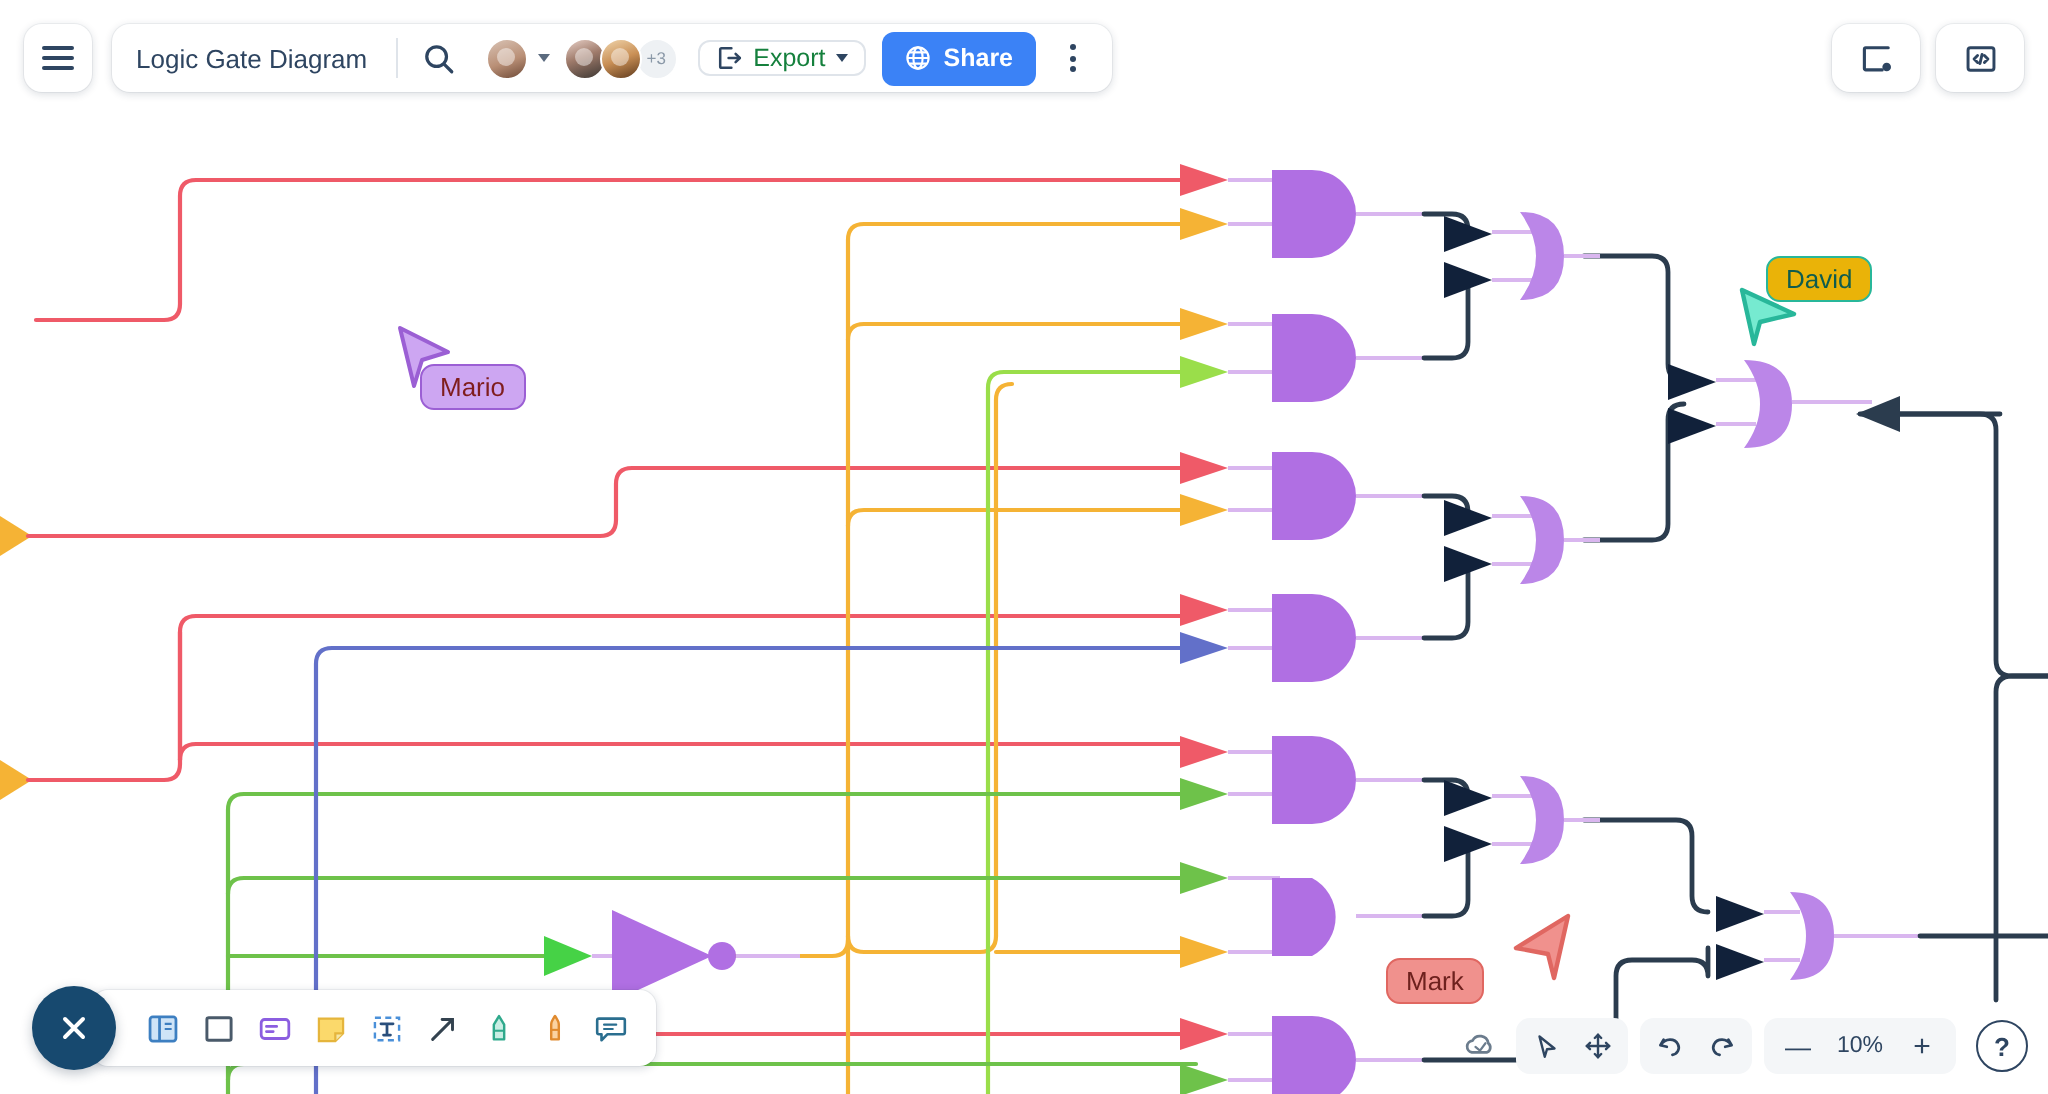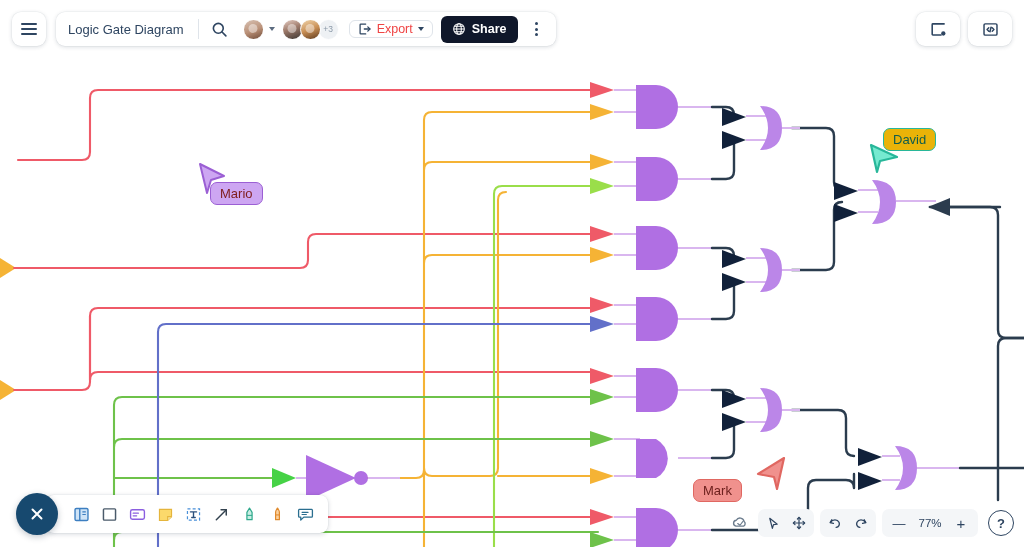--- a/index.html
+++ b/index.html
@@ -63,27 +63,27 @@
   .more-count {
     margin-left: -5px; width: 21px; height: 21px; border-radius: 50%;
     background: #eef1f4; border: 1.5px solid #fff; color: #8b99a8;
     font-size: 8.5px; display: flex; align-items: center; justify-content: center;
     cursor: pointer; flex: none;
   }
 
   .export-btn {
     display: flex; align-items: center; gap: 5px; height: 18px; padding: 0 8px;
     border: 1px solid #dfe4ea; border-radius: 6px; cursor: pointer;
-    font-size: 12.5px; color: #ef4444; white-space: nowrap;
+    font-size: 12.5px; color: #15803d; white-space: nowrap;
   }
   .export-btn .caret { width:0;height:0;border-left:3.5px solid transparent;border-right:3.5px solid transparent;border-top:4px solid #2e4561; }
 
   .share-btn {
     display: flex; align-items: center; gap: 6px; height: 27px; padding: 0 11px;
-    background: #0f172a; color: #fff; border-radius: 6px; cursor: pointer;
+    background: #3b82f6; color: #fff; border-radius: 6px; cursor: pointer;
     font-size: 12.5px; font-weight: 600; white-space: nowrap;
   }
   .kebab { width: 22px; display:flex; flex-direction:column; align-items:center; gap:2.5px; cursor:pointer; padding: 0 2px;}
   .kebab i { width: 3px; height: 3px; border-radius: 50%; background: #2e4561; display:block; }
 
   .right-tools { right: 12px; top: 12px; gap: 0; background: transparent; box-shadow: none; }
   .sq-btn {
     width: 44px; height: 34px; background: #fff; border-radius: 9px;
     display: flex; align-items: center; justify-content: center; cursor: pointer;
     box-shadow: 0 1px 4px rgba(16,35,60,.16), 0 0 0 .5px rgba(16,35,60,.05);
@@ -515,20 +515,20 @@
       <div class="br-btn">
         <svg width="16" height="16" viewBox="0 0 20 20" fill="none" stroke="#2e4561" stroke-width="1.7" stroke-linecap="round" stroke-linejoin="round">
           <path d="M14,6 L16,9.5 L12,10.5"></path>
             <path d="M15.6,9.3 C13,5 7,5 5,9 C3.6,12 5.5,15 8.5,15.5"></path>
         </svg>
       </div>
     </div>
 
     <div class="zoom-pill">
       <div class="br-btn" style="font-size:13px;color:#2e4561">—</div>
-      <div class="zoom-val">77%</div>
+      <div class="zoom-val">10%</div>
       <div class="br-btn" style="font-size:15px;color:#2e4561">+</div>
     </div>
 
     <div class="help-btn">?</div>
   </div>
 
 </div>
 
 </body></html>

